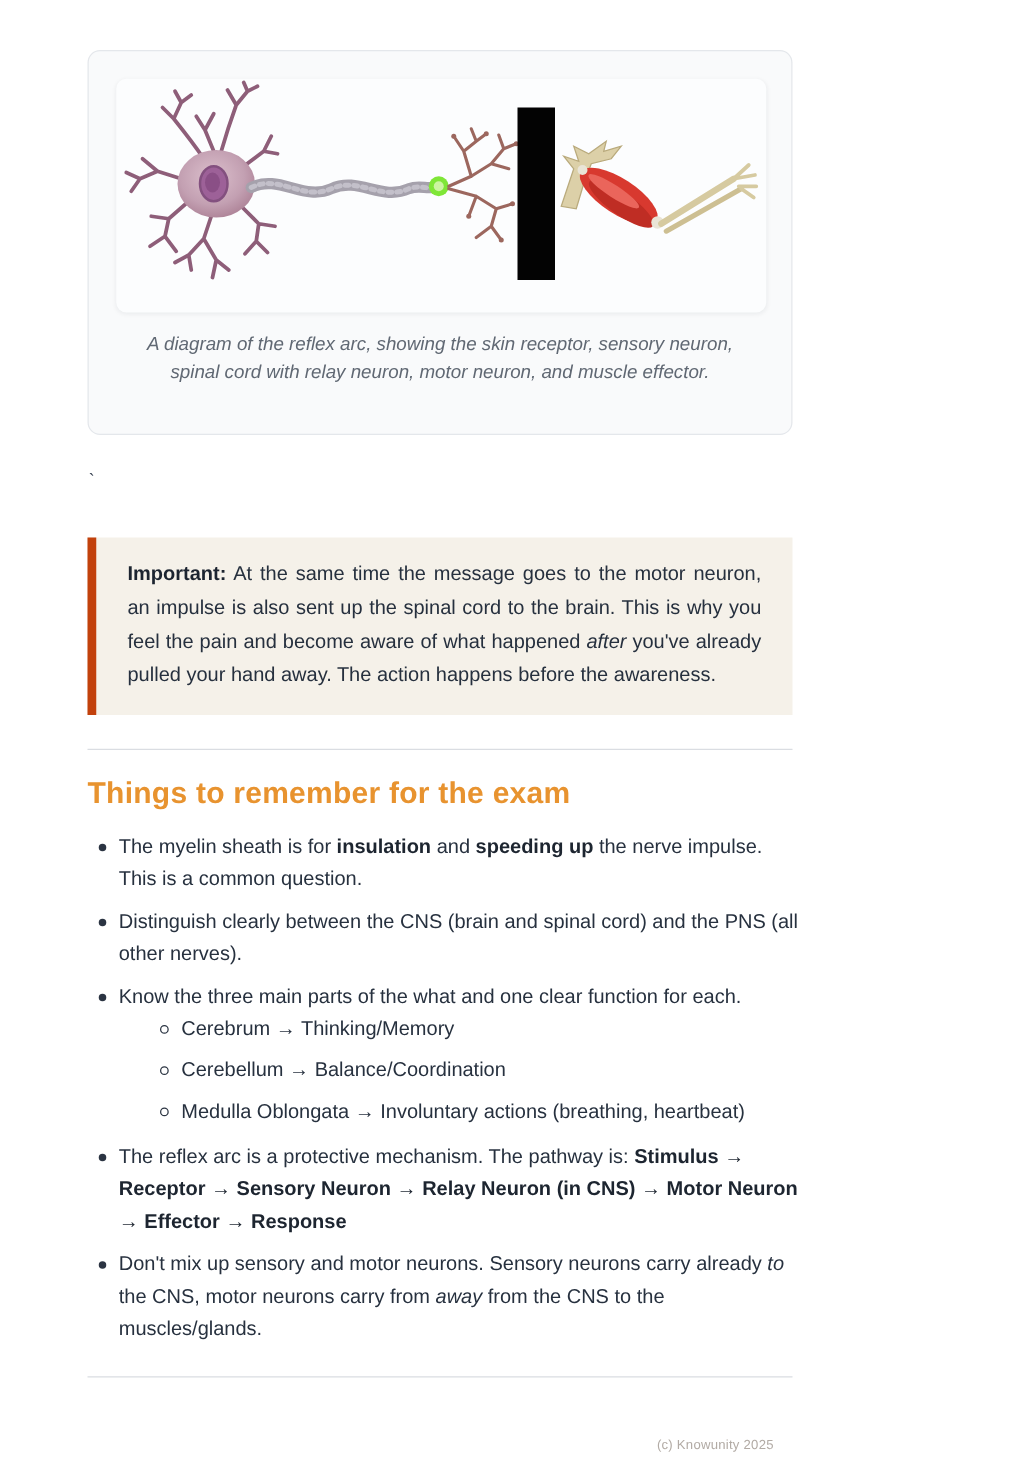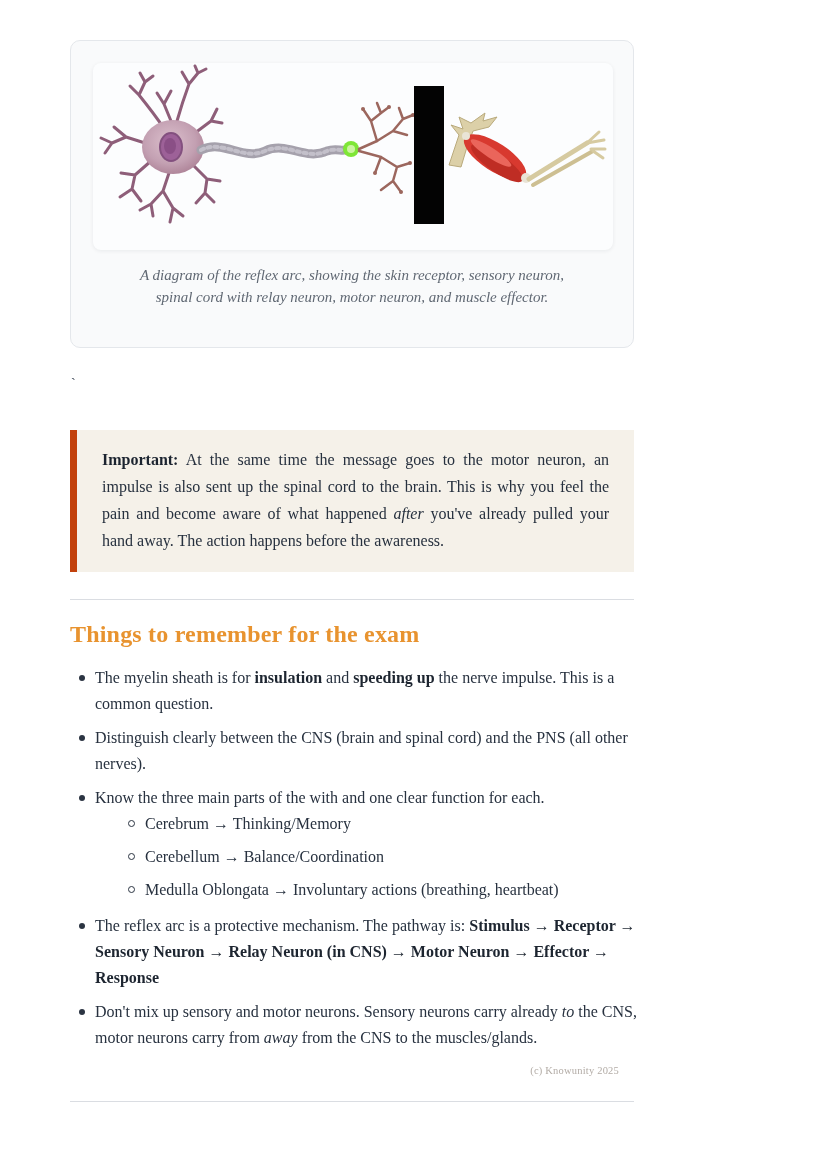--- a/index.html
+++ b/index.html
@@ -1,18 +1,18 @@
 <!DOCTYPE html>
 <html><head>
 <meta charset="utf-8">
 <style>
   html,body{margin:0;padding:0;background:#ffffff;}
   .page{
     position:relative;width:669px;height:1171px;overflow:hidden;
-    font-family:Liberation Serif, serif;
+    font-family:Liberation Sans, sans-serif;
     color:#27313f;background:#ffffff;
   }
   
   .side-stripe{
     position:absolute;left:748px;top:36px;width:38px;height:1096px;
     background:#fbf2e9;border-left:4px solid #cbab92;z-index:1;
   }
   
   .figure-card{
     position:absolute;left:70px;top:40px;width:564px;height:308px;
@@ -61,21 +61,21 @@
   }
   .sublist{list-style:none;margin:0 0 10px 0;padding:0 0 0 25px;}
   .sublist>li{position:relative;padding-left:25px;margin-bottom:7px;}
   .sublist>li::before{
     content:"";position:absolute;left:8px;top:9px;width:5px;height:5px;
     border-radius:50%;background:transparent;border:1.6px solid #2b3442;
   }
   .bullet-list strong{font-weight:bold;color:#1d2530;}
   .bullet-list em,.callout em{font-style:italic;}
   .footer-copyright{
-    position:absolute;right:50px;top:1065px;z-index:3;
+    position:absolute;right:50px;top:1150px;z-index:3;
     font-size:10.5px;color:#b2aba5;letter-spacing:.2px;
   }
 </style>
 </head>
 <body>
 
 <div class="page">
 
   <div class="side-stripe"></div>
 
@@ -163,21 +163,21 @@
   <h2 class="section-heading" style="margin:0;color:#e8932f;">Things to remember for the exam</h2>
 
   <ul class="bullet-list">
     <li>
       <span>The myelin sheath is for </span><strong>insulation</strong><span> and </span><strong>speeding up</strong><span> the nerve impulse. This is a common question.</span>
     </li>
     <li>
       <span>Distinguish clearly between the CNS (brain and spinal cord) and the PNS (all other nerves).</span>
     </li>
     <li>
-      <span>Know the three main parts of the with and one clear function for each.</span>
+      <span>Know the three main parts of the what and one clear function for each.</span>
       <ul class="sublist">
         <li>
           <span>Cerebrum → Thinking/Memory</span>
         </li>
         <li>
           <span>Cerebellum → Balance/Coordination</span>
         </li>
         <li>
           <span>Medulla Oblongata → Involuntary actions (breathing, heartbeat)</span>
         </li>

